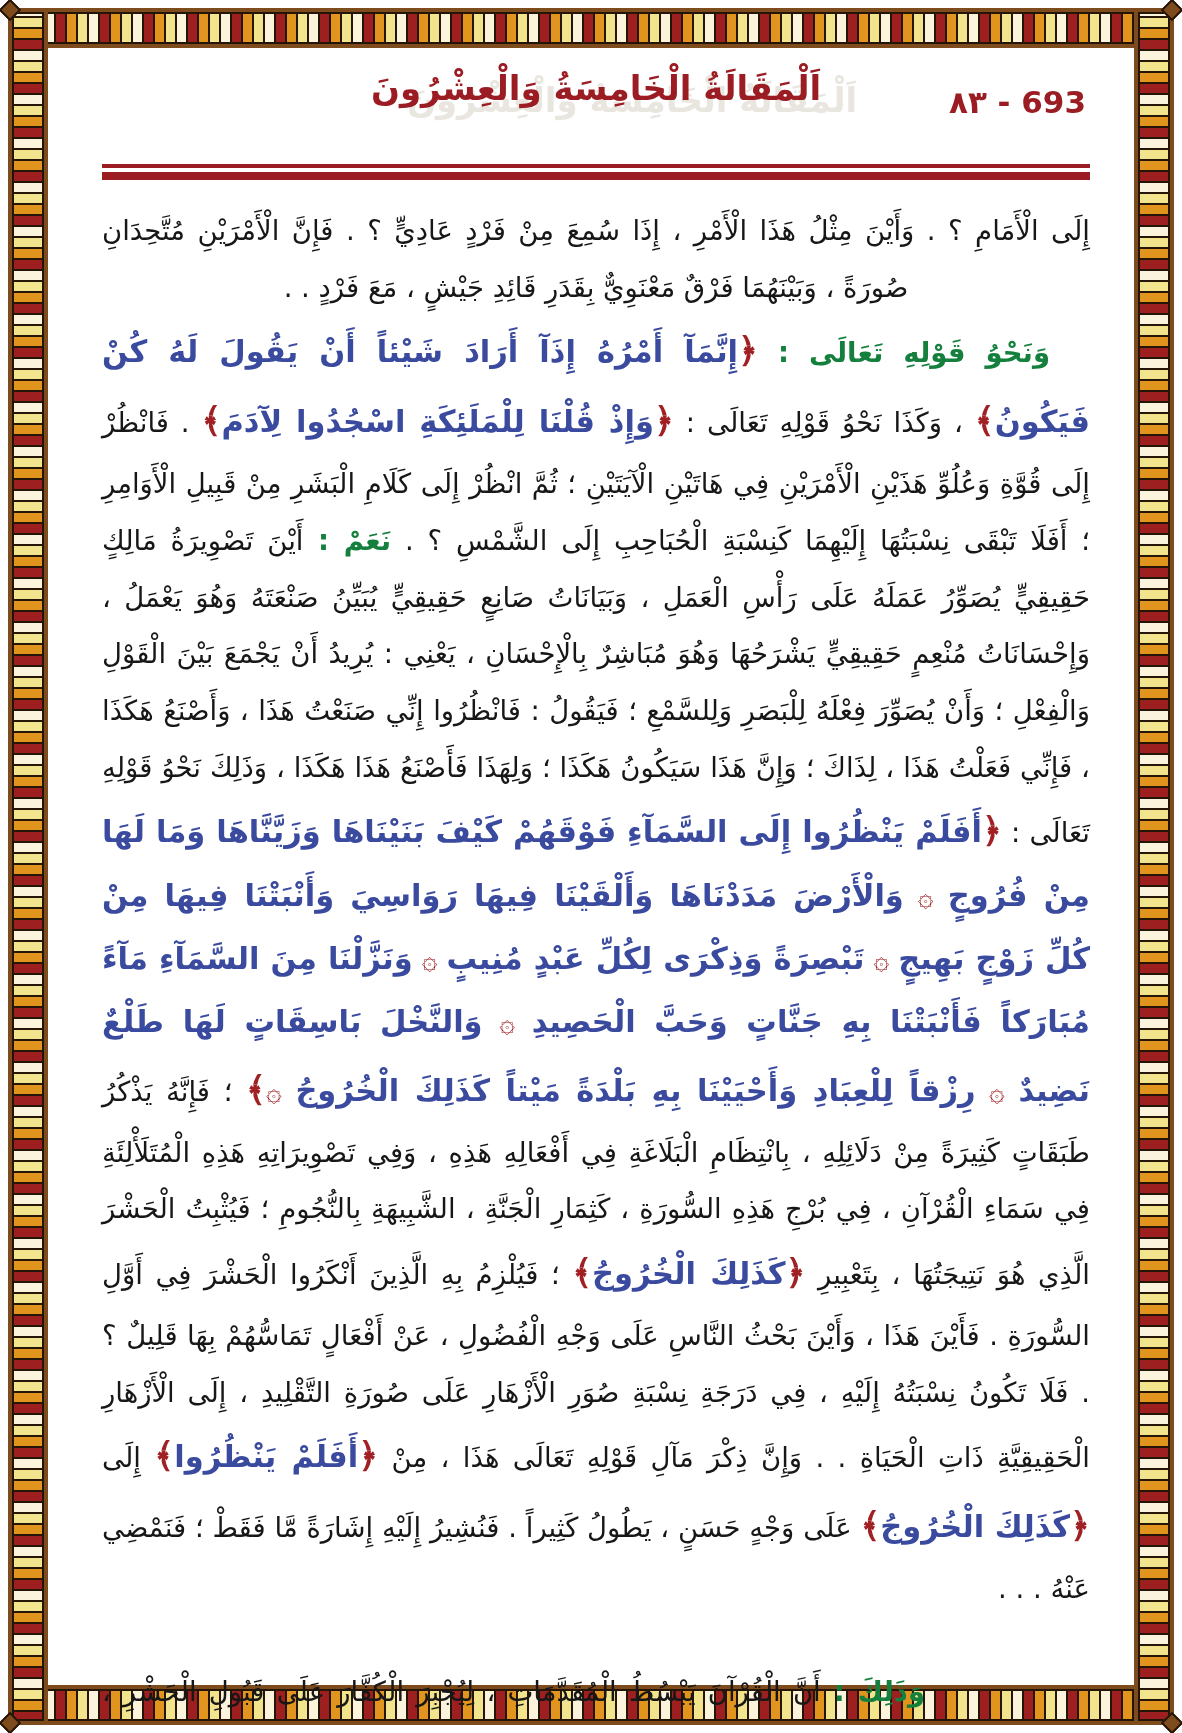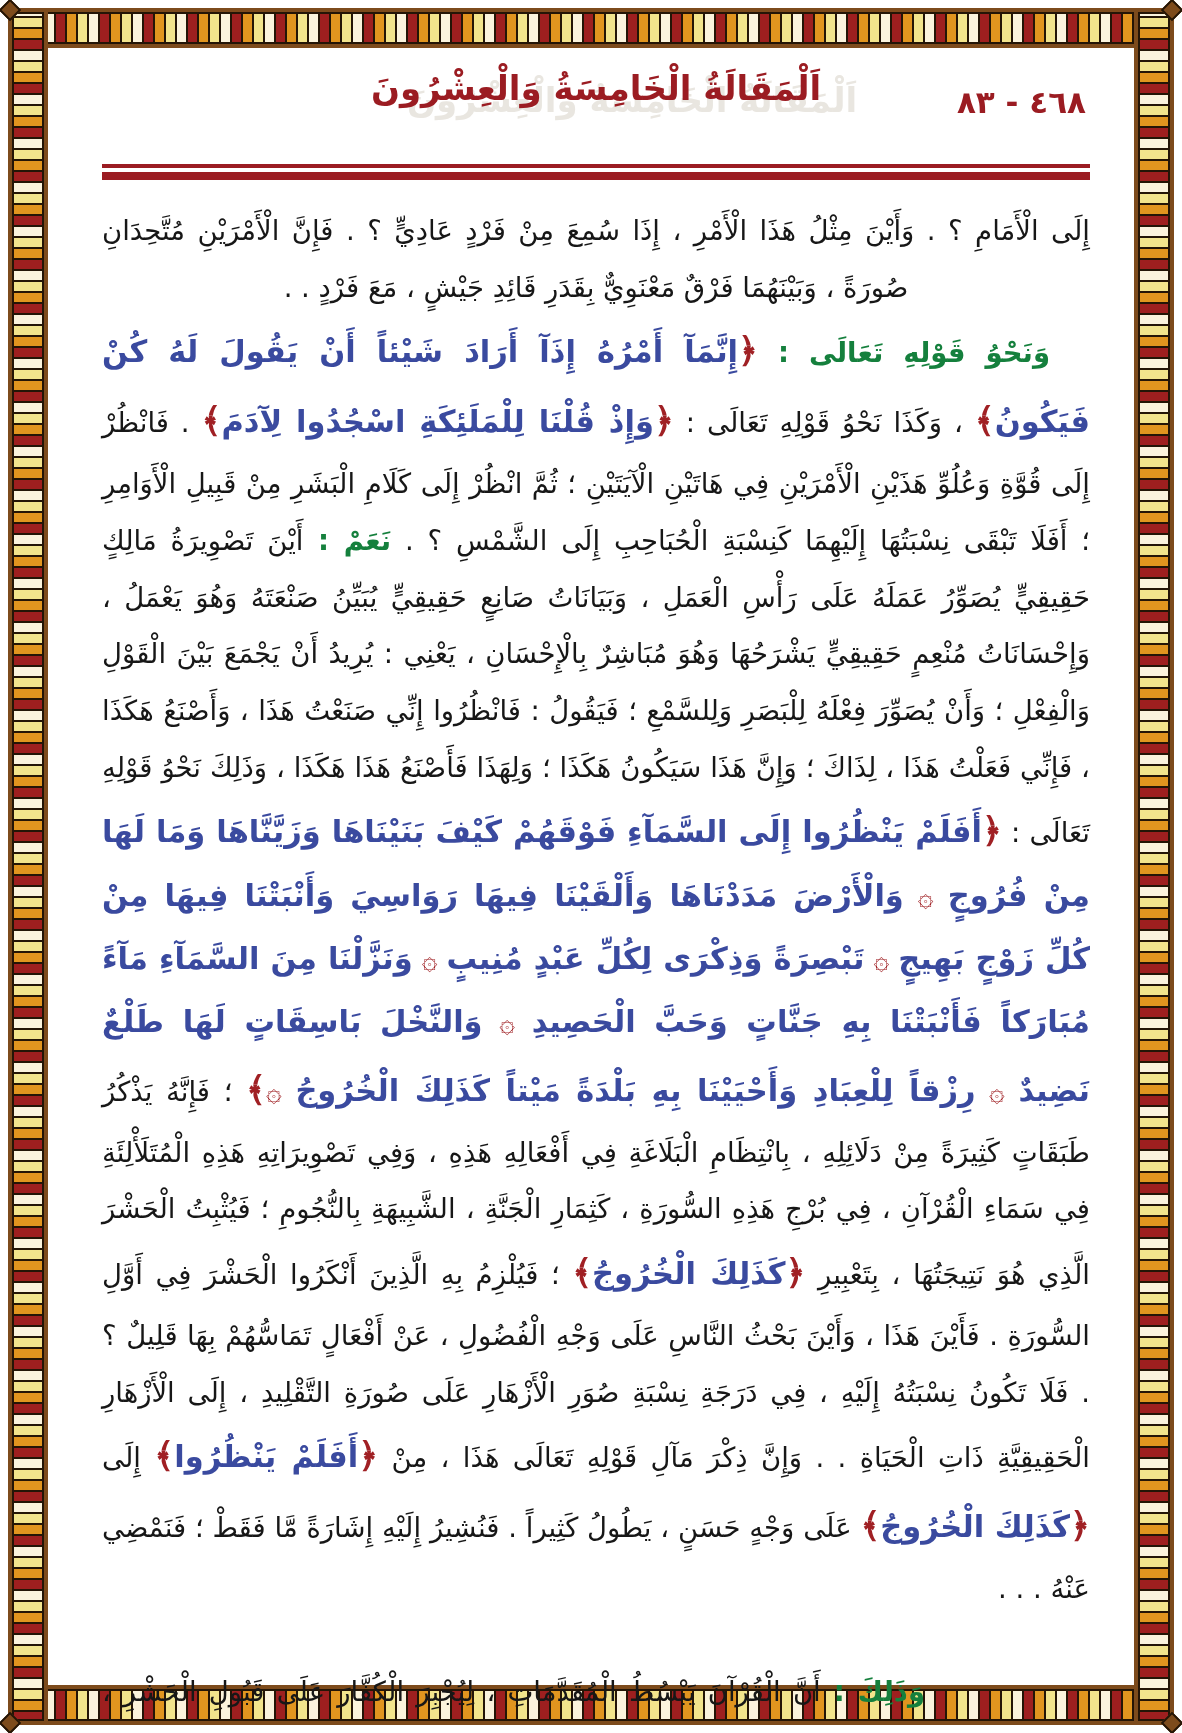--- a/index.html
+++ b/index.html
@@ -58,21 +58,21 @@
 <div class="strip v right"></div>
 <div class="corner tl"></div>
 <div class="corner tr"></div>
 <div class="corner bl"></div>
 <div class="corner br"></div>
 
 <div class="content">
   <div class="hdr">
     <div class="title-ghost">اَلْمَقَالَةُ الْخَامِسَةُ وَالْعِشْرُونَ</div>
     <div class="title">اَلْمَقَالَةُ الْخَامِسَةُ وَالْعِشْرُونَ</div>
-    <div class="pagenum">٤٦٨ - ٨٣</div>
+    <div class="pagenum">693 - ٨٣</div>
   </div>
   <div class="rule"></div>
   <div class="body" id="body-text">
       <p class="para p1"><span class="t-k">إِلَى الْأَمَامِ ؟ . وَأَيْنَ مِثْلُ هَذَا الْأَمْرِ ، إِذَا سُمِعَ مِنْ فَرْدٍ عَادِيٍّ ؟ . فَإِنَّ الْأَمْرَيْنِ مُتَّحِدَانِ صُورَةً ، وَبَيْنَهُمَا فَرْقٌ مَعْنَوِيٌّ بِقَدَرِ قَائِدِ جَيْشٍ ، مَعَ فَرْدٍ . .</span></p>
       <p class="para p2"><span class="t-r">وَنَحْوُ قَوْلِهِ تَعَالَى : </span><span class="t-b">﴿</span><span class="t-q">إِنَّمَآ أَمْرُهُ إِذَآ أَرَادَ شَيْئاً أَنْ يَقُولَ لَهُ كُنْ فَيَكُونُ</span><span class="t-b">﴾</span><span class="t-k"> ، وَكَذَا نَحْوُ قَوْلِهِ تَعَالَى : </span><span class="t-b">﴿</span><span class="t-q">وَإِذْ قُلْنَا لِلْمَلَئِكَةِ اسْجُدُوا لِآدَمَ</span><span class="t-b">﴾</span><span class="t-k"> . فَانْظُرْ إِلَى قُوَّةِ وَعُلُوِّ هَذَيْنِ الْأَمْرَيْنِ فِي هَاتَيْنِ الْآيَتَيْنِ ؛ ثُمَّ انْظُرْ إِلَى كَلَامِ الْبَشَرِ مِنْ قَبِيلِ الْأَوَامِرِ ؛ أَفَلَا تَبْقَى نِسْبَتُهَا إِلَيْهِمَا كَنِسْبَةِ الْحُبَاحِبِ إِلَى الشَّمْسِ ؟ . </span><span class="t-r">نَعَمْ : </span><span class="t-k">أَيْنَ تَصْوِيرَةُ مَالِكٍ حَقِيقِيٍّ يُصَوِّرُ عَمَلَهُ عَلَى رَأْسِ الْعَمَلِ ، وَبَيَانَاتُ صَانِعٍ حَقِيقِيٍّ يُبَيِّنُ صَنْعَتَهُ وَهُوَ يَعْمَلُ ، وَإِحْسَانَاتُ مُنْعِمٍ حَقِيقِيٍّ يَشْرَحُهَا وَهُوَ مُبَاشِرٌ بِالْإِحْسَانِ ، يَعْنِي : يُرِيدُ أَنْ يَجْمَعَ بَيْنَ الْقَوْلِ وَالْفِعْلِ ؛ وَأَنْ يُصَوِّرَ فِعْلَهُ لِلْبَصَرِ وَلِلسَّمْعِ ؛ فَيَقُولُ : فَانْظُرُوا إِنِّي صَنَعْتُ هَذَا ، وَأَصْنَعُ هَكَذَا ، فَإِنِّي فَعَلْتُ هَذَا ، لِذَاكَ ؛ وَإِنَّ هَذَا سَيَكُونُ هَكَذَا ؛ وَلِهَذَا فَأَصْنَعُ هَذَا هَكَذَا ، وَذَلِكَ نَحْوُ قَوْلِهِ تَعَالَى : </span><span class="t-b">﴿</span><span class="t-q">أَفَلَمْ يَنْظُرُوا إِلَى السَّمَآءِ فَوْقَهُمْ كَيْفَ بَنَيْنَاهَا وَزَيَّنَّاهَا وَمَا لَهَا مِنْ فُرُوجٍ</span><span class="t-rose"> ۞ </span><span class="t-q">وَالْأَرْضَ مَدَدْنَاهَا وَأَلْقَيْنَا فِيهَا رَوَاسِيَ وَأَنْبَتْنَا فِيهَا مِنْ كُلِّ زَوْجٍ بَهِيجٍ</span><span class="t-rose"> ۞ </span><span class="t-q">تَبْصِرَةً وَذِكْرَى لِكُلِّ عَبْدٍ مُنِيبٍ</span><span class="t-rose"> ۞ </span><span class="t-q">وَنَزَّلْنَا مِنَ السَّمَآءِ مَآءً مُبَارَكاً فَأَنْبَتْنَا بِهِ جَنَّاتٍ وَحَبَّ الْحَصِيدِ</span><span class="t-rose"> ۞ </span><span class="t-q">وَالنَّخْلَ بَاسِقَاتٍ لَهَا طَلْعٌ نَضِيدٌ</span><span class="t-rose"> ۞ </span><span class="t-q">رِزْقاً لِلْعِبَادِ وَأَحْيَيْنَا بِهِ بَلْدَةً مَيْتاً كَذَلِكَ الْخُرُوجُ</span><span class="t-rose"> ۞</span><span class="t-b">﴾</span><span class="t-k"> ؛ فَإِنَّهُ يَذْكُرُ طَبَقَاتٍ كَثِيرَةً مِنْ دَلَائِلِهِ ، بِانْتِظَامِ الْبَلَاغَةِ فِي أَفْعَالِهِ هَذِهِ ، وَفِي تَصْوِيرَاتِهِ هَذِهِ الْمُتَلَأْلِئَةِ فِي سَمَاءِ الْقُرْآنِ ، فِي بُرْجِ هَذِهِ السُّورَةِ ، كَثِمَارِ الْجَنَّةِ ، الشَّبِيهَةِ بِالنُّجُومِ ؛ فَيُثْبِتُ الْحَشْرَ الَّذِي هُوَ نَتِيجَتُهَا ، بِتَعْبِيرِ </span><span class="t-b">﴿</span><span class="t-q">كَذَلِكَ الْخُرُوجُ</span><span class="t-b">﴾</span><span class="t-k"> ؛ فَيُلْزِمُ بِهِ الَّذِينَ أَنْكَرُوا الْحَشْرَ فِي أَوَّلِ السُّورَةِ . فَأَيْنَ هَذَا ، وَأَيْنَ بَحْثُ النَّاسِ عَلَى وَجْهِ الْفُضُولِ ، عَنْ أَفْعَالٍ تَمَاسُّهُمْ بِهَا قَلِيلٌ ؟ . فَلَا تَكُونُ نِسْبَتُهُ إِلَيْهِ ، فِي دَرَجَةِ نِسْبَةِ صُوَرِ الْأَزْهَارِ عَلَى صُورَةِ التَّقْلِيدِ ، إِلَى الْأَزْهَارِ الْحَقِيقِيَّةِ ذَاتِ الْحَيَاةِ . . وَإِنَّ ذِكْرَ مَآلِ قَوْلِهِ تَعَالَى هَذَا ، مِنْ </span><span class="t-b">﴿</span><span class="t-q">أَفَلَمْ يَنْظُرُوا</span><span class="t-b">﴾</span><span class="t-k"> إِلَى </span><span class="t-b">﴿</span><span class="t-q">كَذَلِكَ الْخُرُوجُ</span><span class="t-b">﴾</span><span class="t-k"> عَلَى وَجْهٍ حَسَنٍ ، يَطُولُ كَثِيراً . فَنُشِيرُ إِلَيْهِ إِشَارَةً مَّا فَقَطْ ؛ فَنَمْضِي عَنْهُ . . .</span></p>
       <p class="para p3"><span class="t-r">وَذَلِكَ : </span><span class="t-k">أَنَّ الْقُرْآنَ يَبْسُطُ الْمُقَدَّمَاتِ ، لِيُجْبِرَ الْكُفَّارَ عَلَى قَبُولِ الْحَشْرِ ، لِإِنْكَارِهِمْ</span></p>
     </div>
 </div>
 
 </body></html>

